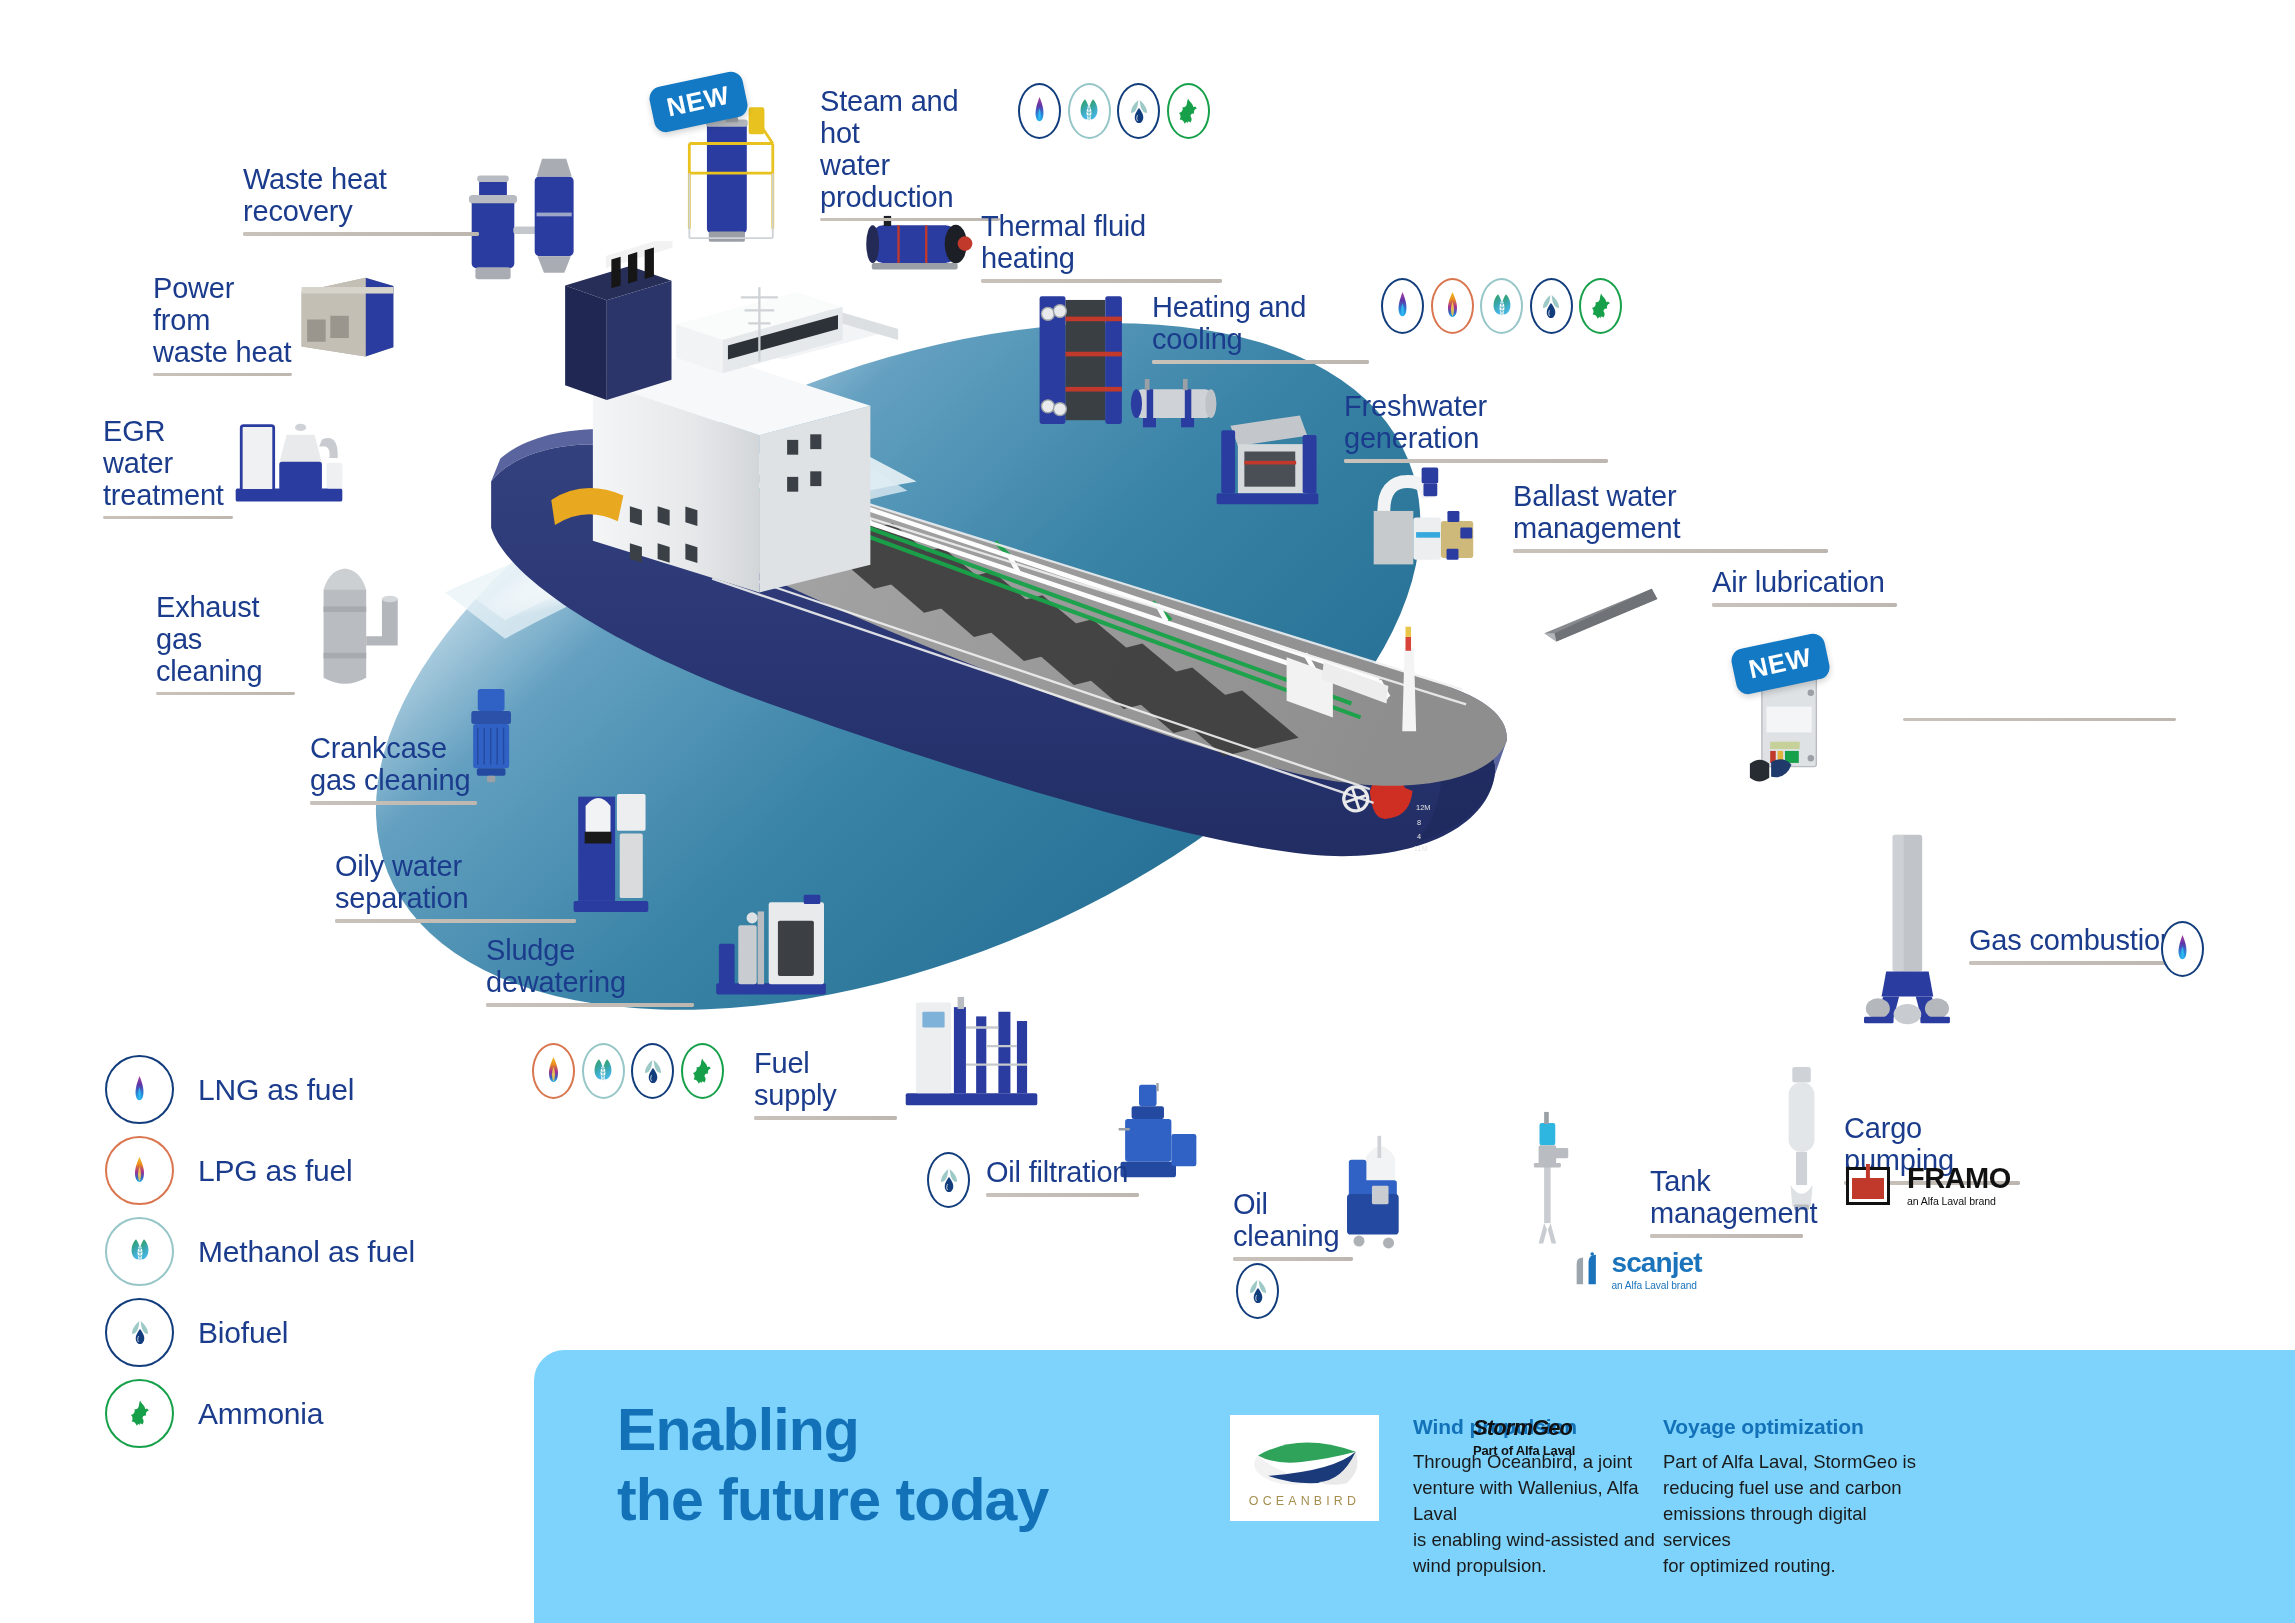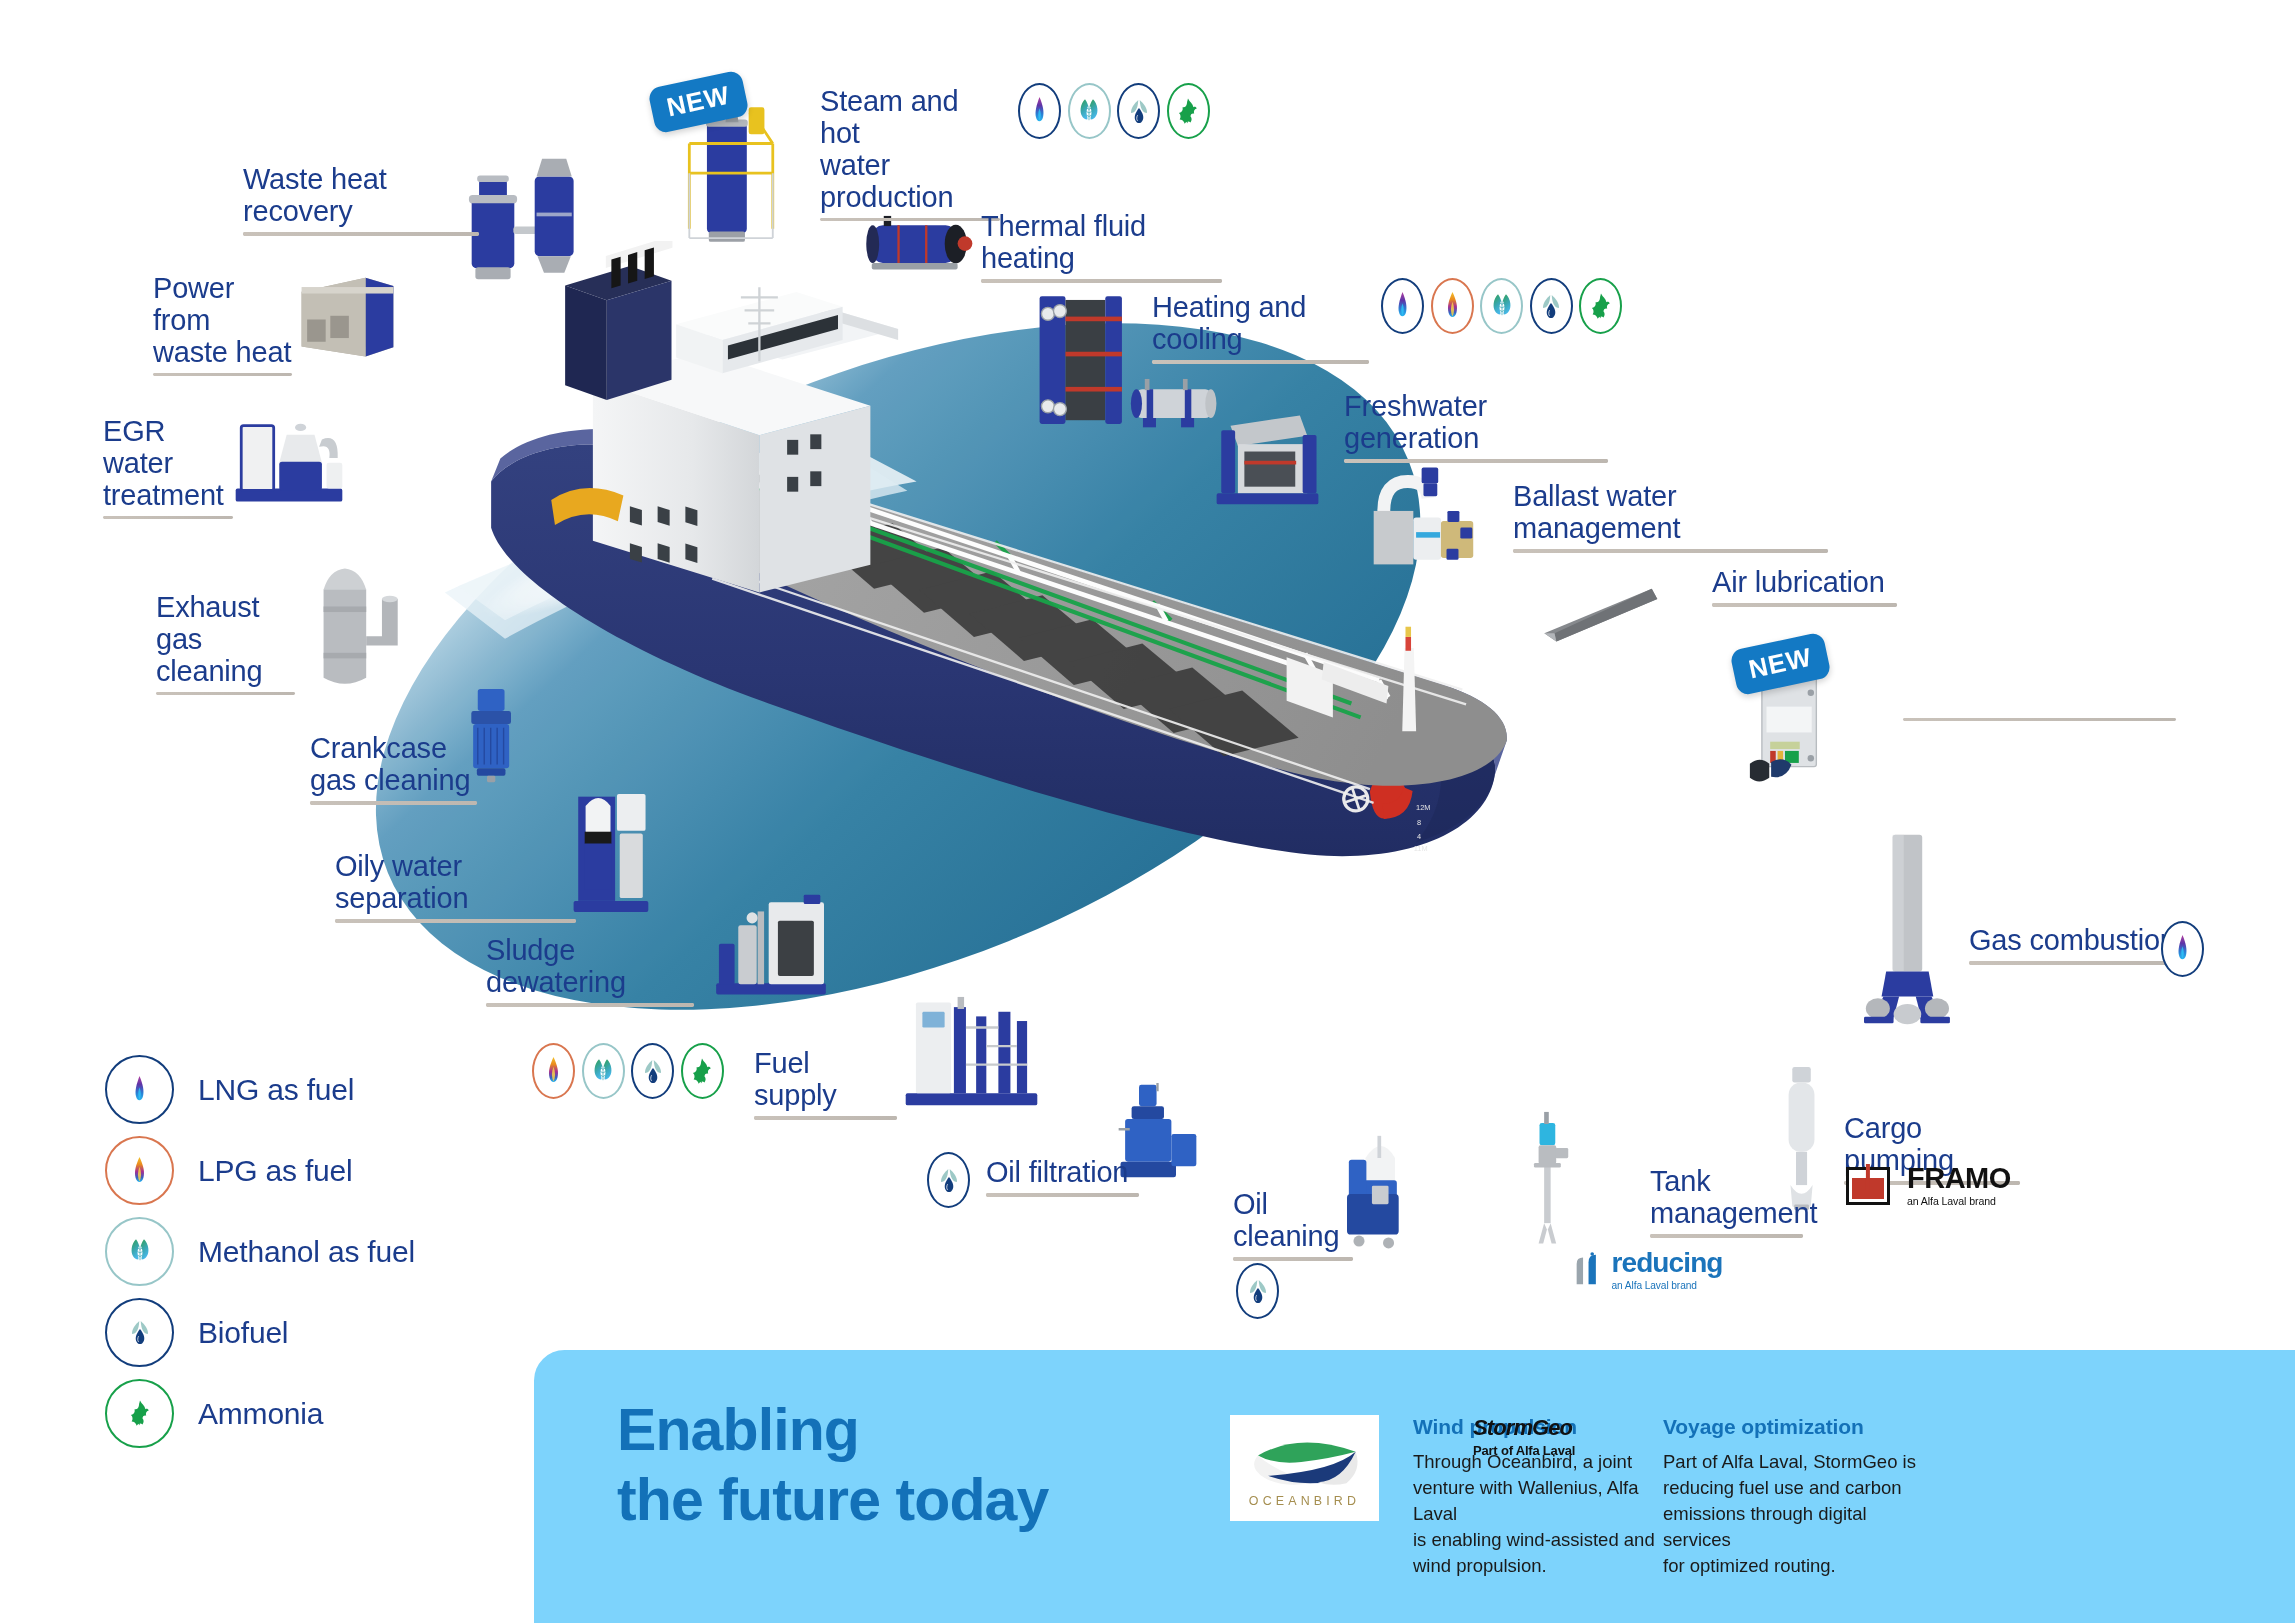--- a/index.html
+++ b/index.html
@@ -848,21 +848,21 @@
   </div>
 </div>
 
 <div class="brandlogo" style="left:1573px;top:1249px;display:flex;align-items:center;gap:6.5px;">
   <svg width="32" height="35" viewBox="0 0 70 76">
     <path d="M8,70 L8,26 q0,-14 14,-14 l0,58 Z" fill="#9aa5ad"></path>
     <path d="M34,70 L34,22 q0,-16 16,-16 l0,64 Z" fill="#1b74bb"></path>
     <circle cx="42" cy="4" r="4" fill="#1b74bb"></circle>
   </svg>
   <div>
-    <div class="sj-name">reducing</div>
+    <div class="sj-name">scanjet</div>
     <div class="sj-sub">an Alfa Laval brand</div>
   </div>
 </div>
 
 <div id="legend">
   <div class="leg-row">
     <span class="fic lng">
         <svg viewBox="0 0 60 84" width="21" height="30">
      <defs>
             <linearGradient id="gl" x1="0" y1="0" x2="0" y2="1">

